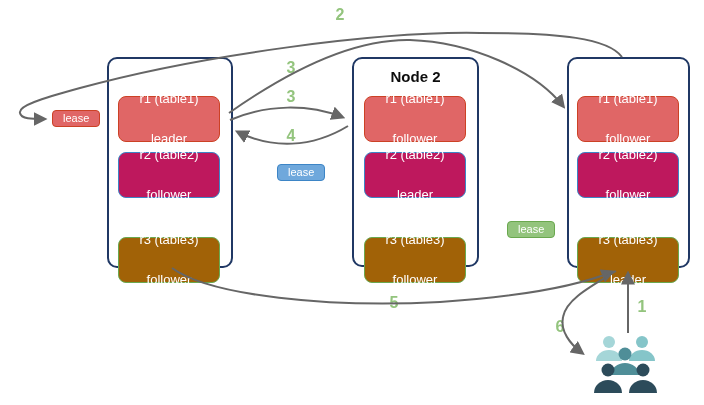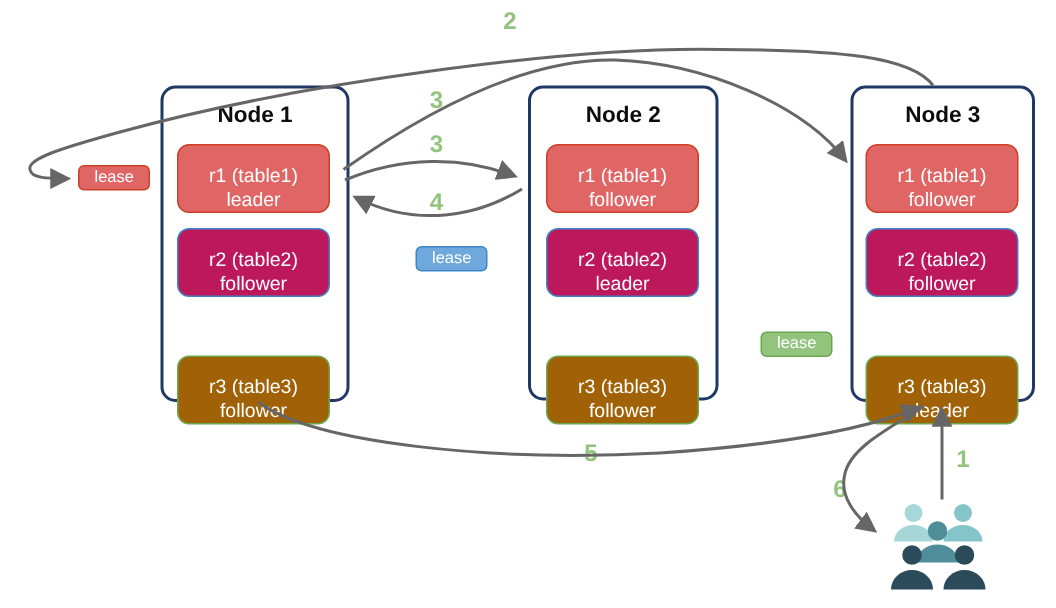--- a/index.html
+++ b/index.html
@@ -1,38 +1,37 @@
 <!DOCTYPE html>
 <html><head>
 <meta charset="utf-8">
 <style>
   html,body{margin:0;padding:0;background:#fff;font-family:"Liberation Sans",sans-serif;}
   .canvas{position:relative;width:704px;height:405px;background:#ffffff;overflow:hidden;}
   .arrow-layer{position:absolute;left:0;top:0;width:704px;height:405px;pointer-events:none;}
   .node{position:absolute;background:#ffffff;border:2px solid #203864;border-radius:10px;box-sizing:border-box;}
   .node-title{text-align:center;margin-top:9px;font-weight:bold;font-size:15px;color:#0d0d0d;}
   .replica{position:absolute;left:9px;width:100px;height:44px;border-radius:8px;display:flex;flex-direction:column;
-           align-items:center;justify-content:flex-end;color:#ffffff;font-size:13px;line-height:1.25;
-           border:1.5px solid transparent;box-sizing:content-box;text-align:center;}
+           align-items:center;justify-content:center;color:#ffffff;font-size:13px;line-height:1.25;
+           border:1.5px solid transparent;box-sizing:content-box;text-align:center;gap:23px;}
   .replica.red{background:#e06666;border-color:#cc4125;}
   .replica.blue{background:#be185d;border-color:#3d85c6;}
   .replica.green{background:#a16207;border-color:#6aa84f;margin-top:29px;}
   .lease{position:absolute;color:#ffffff;font-size:11px;padding:1px 10px 2px 10px;border-radius:4px;border:1.5px solid transparent;}
   .lease.red{background:#e06666;border-color:#cc4125;}
   .lease.blue{background:#6fa8dc;border-color:#3d85c6;}
   .lease.green{background:#93c47d;border-color:#6aa84f;}
   .step{position:absolute;color:#93c47d;font-weight:bold;font-size:16px;width:14px;text-align:center;}
 </style>
 </head>
 <body>
 
 <div class="canvas">
 
   <div class="node" style="left:107px;top:57px;width:126px;height:211px;">
-    <div class="node-title">Node 1</div>
     <div class="replica red" style="top:37px;">
       <span>r1 (table1)</span>
       <span>leader</span>
     </div>
     <div class="replica blue" style="top:93px;">
       <span>r2 (table2)</span>
       <span>follower</span>
     </div>
     <div class="replica green" style="top:149px;">
       <span>r3 (table3)</span>
@@ -50,21 +49,20 @@
       <span>r2 (table2)</span>
       <span>leader</span>
     </div>
     <div class="replica green" style="top:149px;left:10px;">
       <span>r3 (table3)</span>
       <span>follower</span>
     </div>
   </div>
 
   <div class="node" style="left:567px;top:57px;width:123px;height:211px;">
-    <div class="node-title">Node 3</div>
     <div class="replica red" style="top:37px;left:8px;">
       <span>r1 (table1)</span>
       <span>follower</span>
     </div>
     <div class="replica blue" style="top:93px;left:8px;">
       <span>r2 (table2)</span>
       <span>follower</span>
     </div>
     <div class="replica green" style="top:149px;left:8px;">
       <span>r3 (table3)</span>

